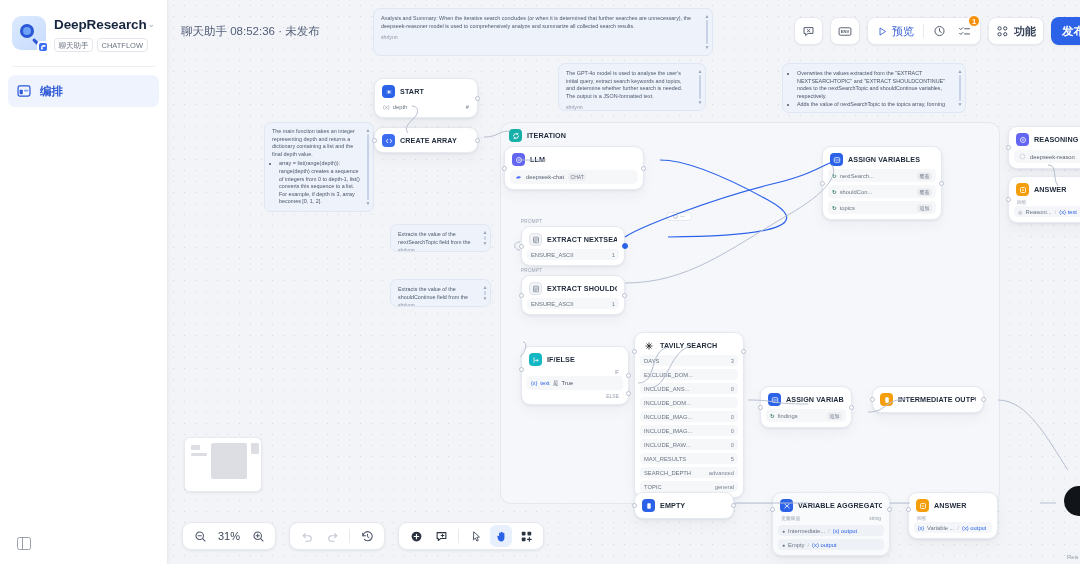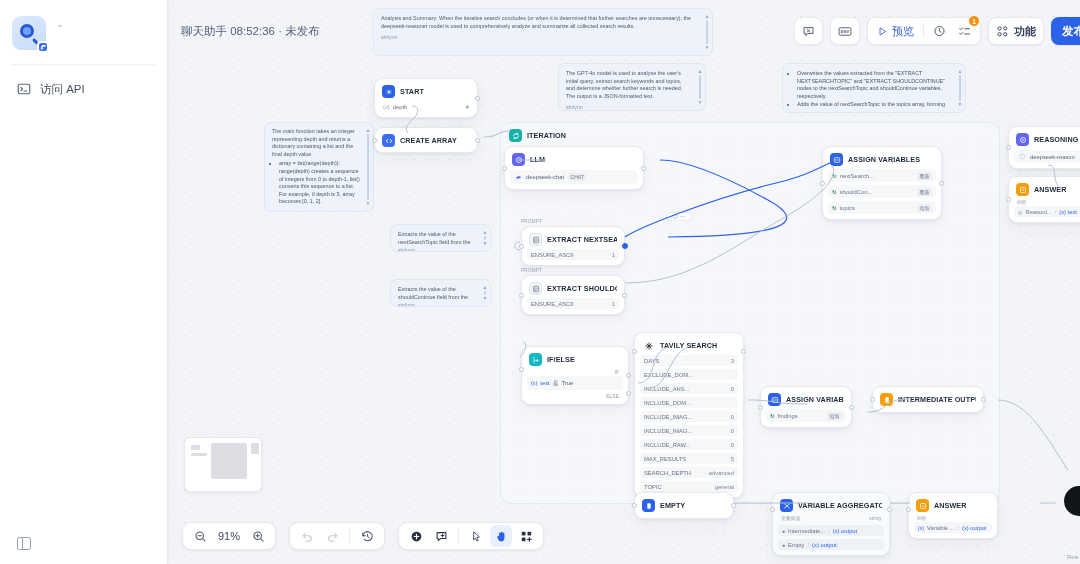--- a/index.html
+++ b/index.html
@@ -195,33 +195,41 @@
     <div class="app-head">
       <div class="app-logo">
         <div class="mag">
             <div class="ring"></div>
             <div class="stick"></div>
           </div>
         <div class="corner">
             <i></i>
           </div>
       </div>
+      <div class="app-title-wrap">
+        <div class="app-title">DeepResearch</div>
+        <div class="badges">
+          <span class="badge">聊天助手</span>
+          <span class="badge">CHATFLOW</span>
+        </div>
+      </div>
       <div class="chev">⌄</div>
     </div>
     <div class="divider"></div>
 
     <nav class="nav">
-      <div class="nav-item">
+      <div class="nav-item active">
         <span class="nav-ico">
           <svg class="i" viewBox="0 0 16 16">
-              <rect x="1.4" y="2.6" width="13.2" height="10.8" rx="1.8" fill="none" stroke="#5b6678" stroke-width="1.3"></rect>
-              <path d="M4.4 6.2l2 1.8-2 1.8M8 10.2h3.4" stroke="#5b6678" stroke-width="1.2" fill="none" stroke-linecap="round" stroke-linejoin="round"></path>
-            </svg>
-        </span>
-        <span>访问 API</span>
+              <rect x="1.2" y="2.2" width="13.6" height="11.6" rx="2" fill="none" stroke="#2a56d6" stroke-width="1.4"></rect>
+              <rect x="3" y="6.6" width="3.6" height="5" rx=".8" fill="#2a56d6"></rect>
+              <rect x="8" y="6.6" width="5" height="2" rx=".7" fill="#7ea2ee"></rect>
+            </svg>
+        </span>
+        <span>编排</span>
       </div>
     </nav>
 
     <div class="sidebar-foot">
       <div class="panel-toggle"></div>
     </div>
   </aside>
 
   <main class="canvas">
 
@@ -756,21 +764,21 @@
     </div>
 
     <div class="bottombar">
       <div class="bb-group">
         <div class="bb-btn">
           <svg width="13" height="13" viewBox="0 0 16 16">
               <circle cx="7" cy="7" r="4.6" fill="none" stroke="#4d5668" stroke-width="1.3"></circle>
               <path d="M10.4 10.4l3.2 3.2M5 7h4" stroke="#4d5668" stroke-width="1.3" stroke-linecap="round"></path>
             </svg>
         </div>
-        <div class="zoomtxt">91%</div>
+        <div class="zoomtxt">31%</div>
         <div class="bb-btn">
           <svg width="13" height="13" viewBox="0 0 16 16">
               <circle cx="7" cy="7" r="4.6" fill="none" stroke="#4d5668" stroke-width="1.3"></circle>
               <path d="M10.4 10.4l3.2 3.2M5 7h4M7 5v4" stroke="#4d5668" stroke-width="1.3" stroke-linecap="round"></path>
             </svg>
         </div>
       </div>
 
       <div class="bb-group">
         <div class="bb-btn">

